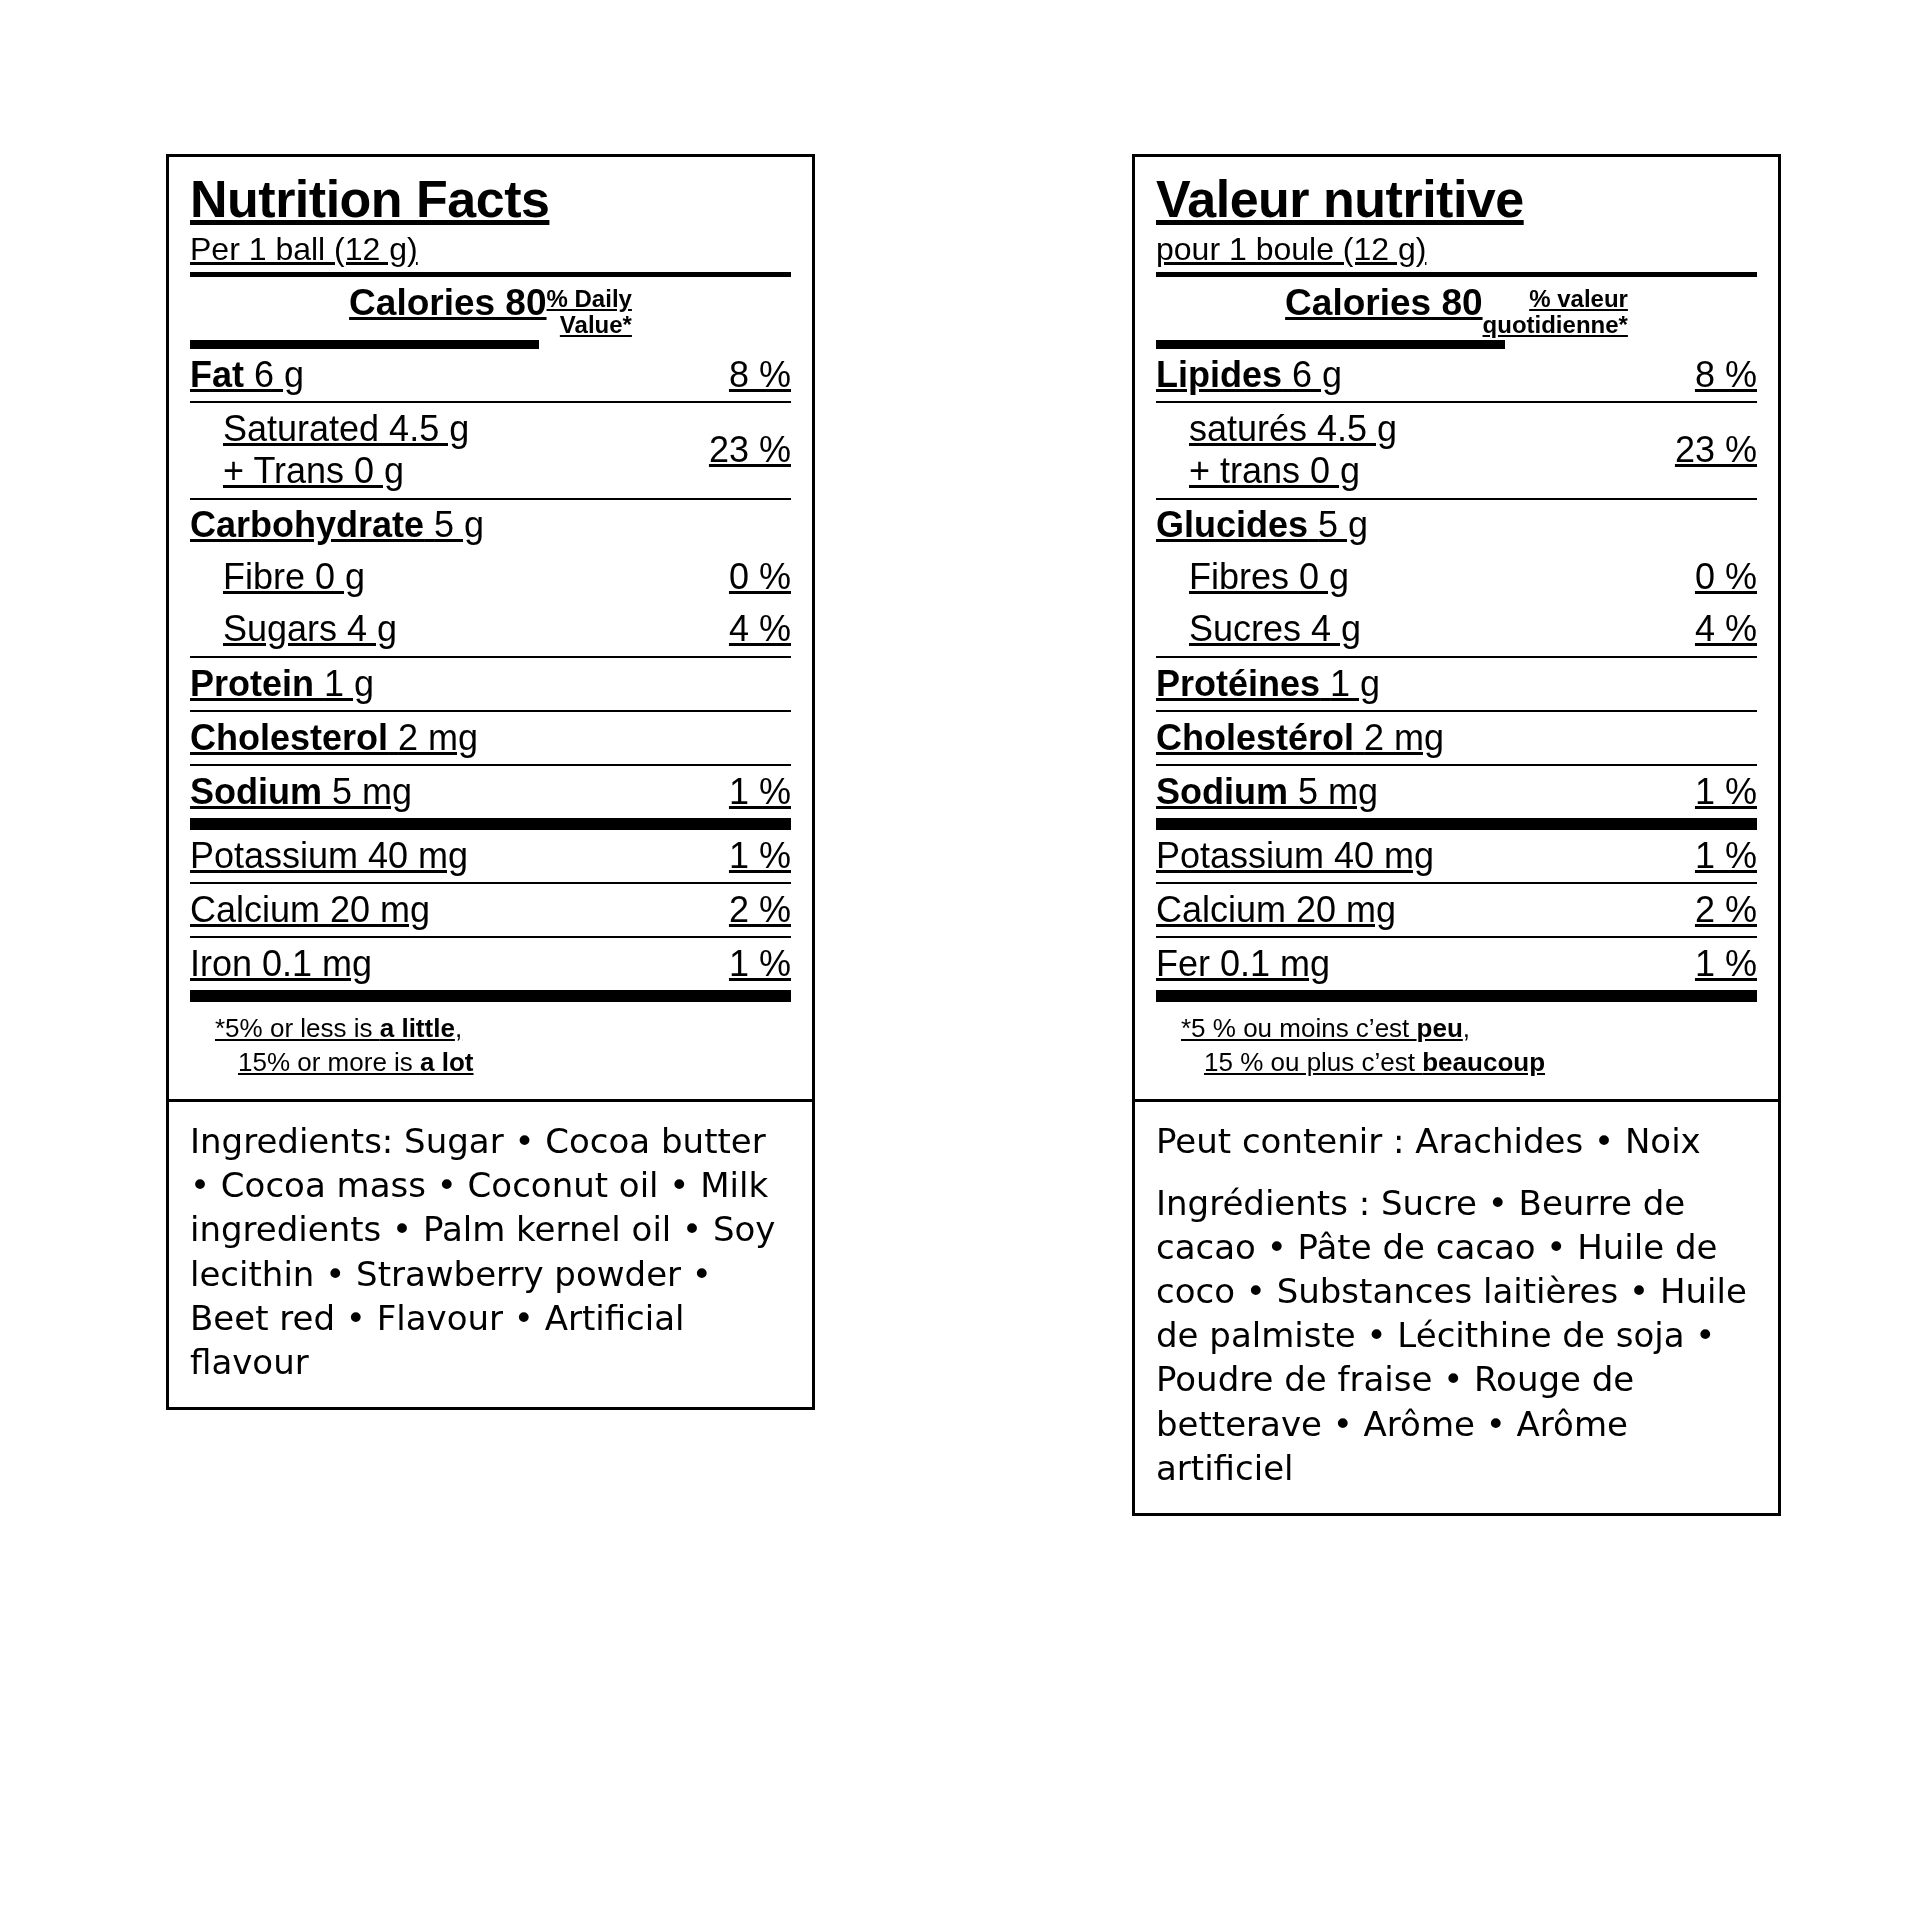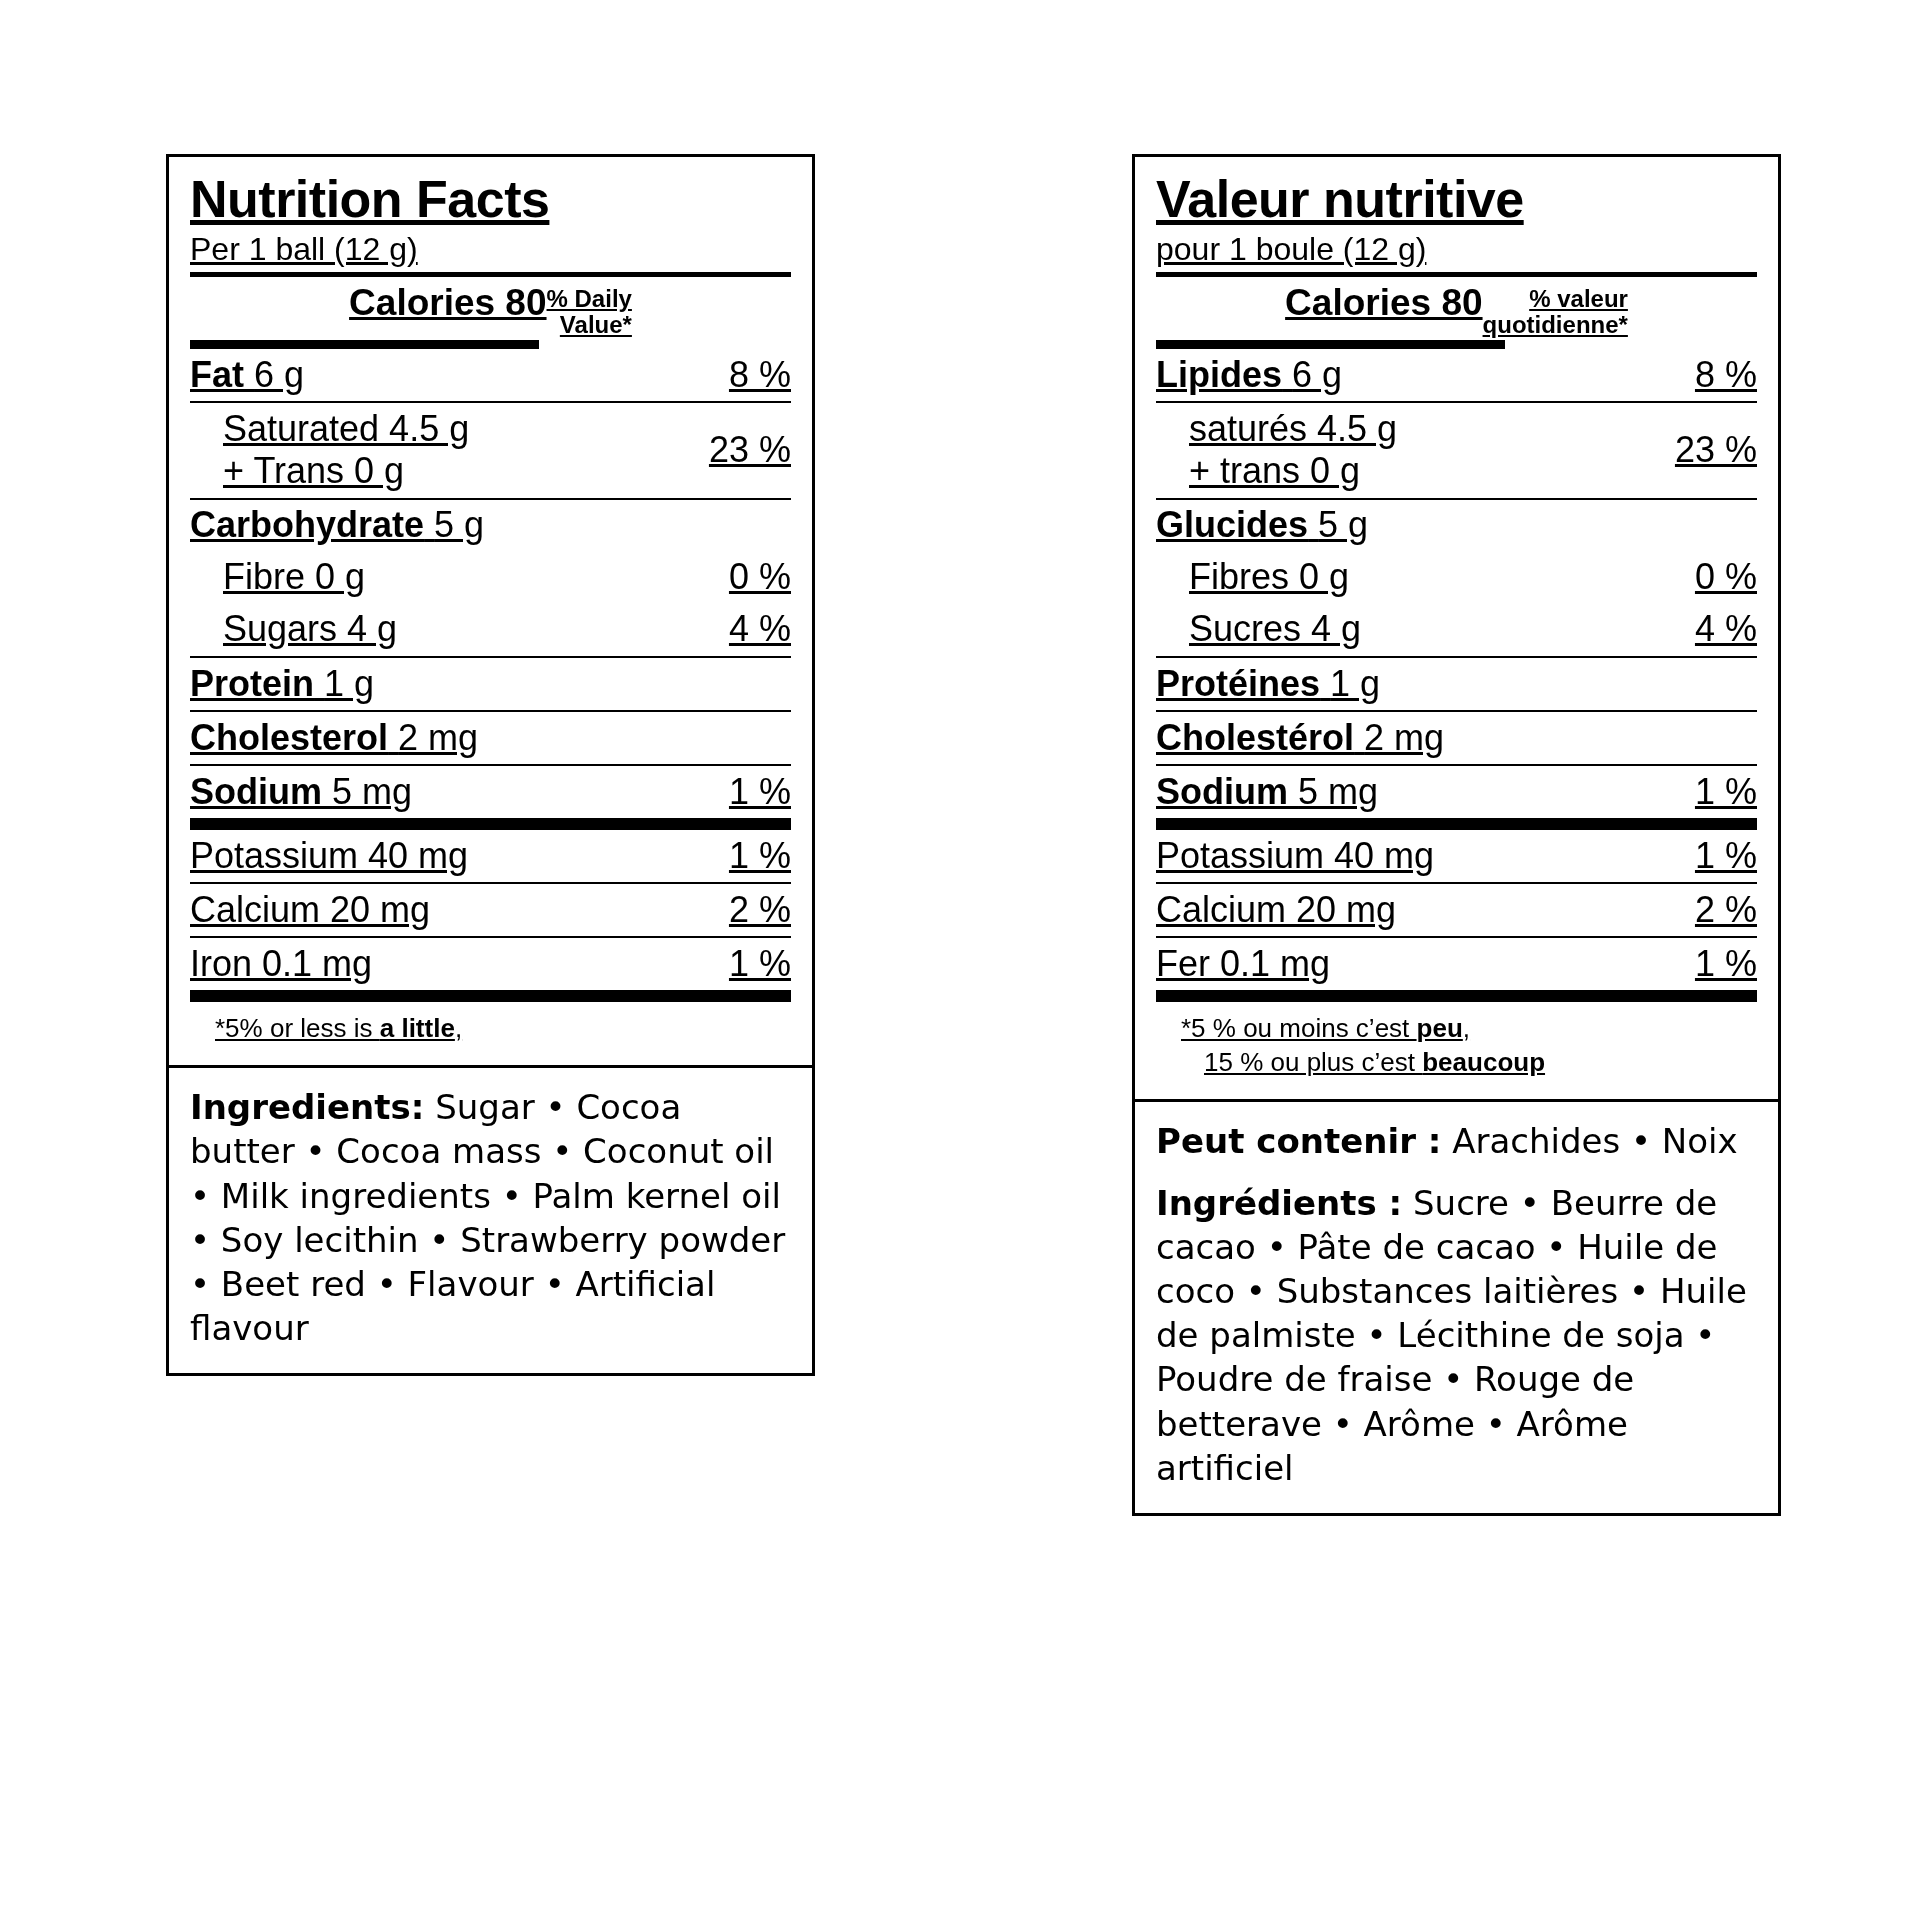--- a/index.html
+++ b/index.html
@@ -102,21 +102,21 @@
     padding-top: 9.7px;
     padding-left: 25px;
   }
   .footnote .ind2 { padding-left: 23px; display: block; }
 
   .ing-text {
     font-family: "DejaVu Sans", sans-serif;
     font-size: 34px;
     line-height: 1.30;
   }
-  .ing-text .hdr { font-weight: bold; }
+  .ing-text .hdr { font-weight: normal; }
   .ing-para { margin: 0 0 17.4px 0; }
   .ing-para:last-child { margin-bottom: 0; }
 </style>
 </head>
 <body>
 
 <div class="page">
 
   <div class="panel panel-en">
 
@@ -208,20 +208,21 @@
 
       <div class="row">
         <div class="left">Iron 0.1 mg</div>
         <div class="right">1 %</div>
       </div>
 
       <div class="rule-thick"></div>
 
       <div class="footnote">
         <span>*5% or less is </span><span class="b">a little</span><span>,</span>
+        <span class="ind2"><span>15% or more is </span><span class="b">a lot</span></span>
       </div>
 
     </div>
 
     <div class="ing-box">
       <p class="ing-text ing-para">
         <span class="hdr">Ingredients:</span><span> Sugar • Cocoa butter • Cocoa mass • Coconut oil • Milk ingredients • Palm kernel oil • Soy lecithin • Strawberry powder • Beet red • Flavour • Artificial flavour</span>
       </p>
     </div>
 

